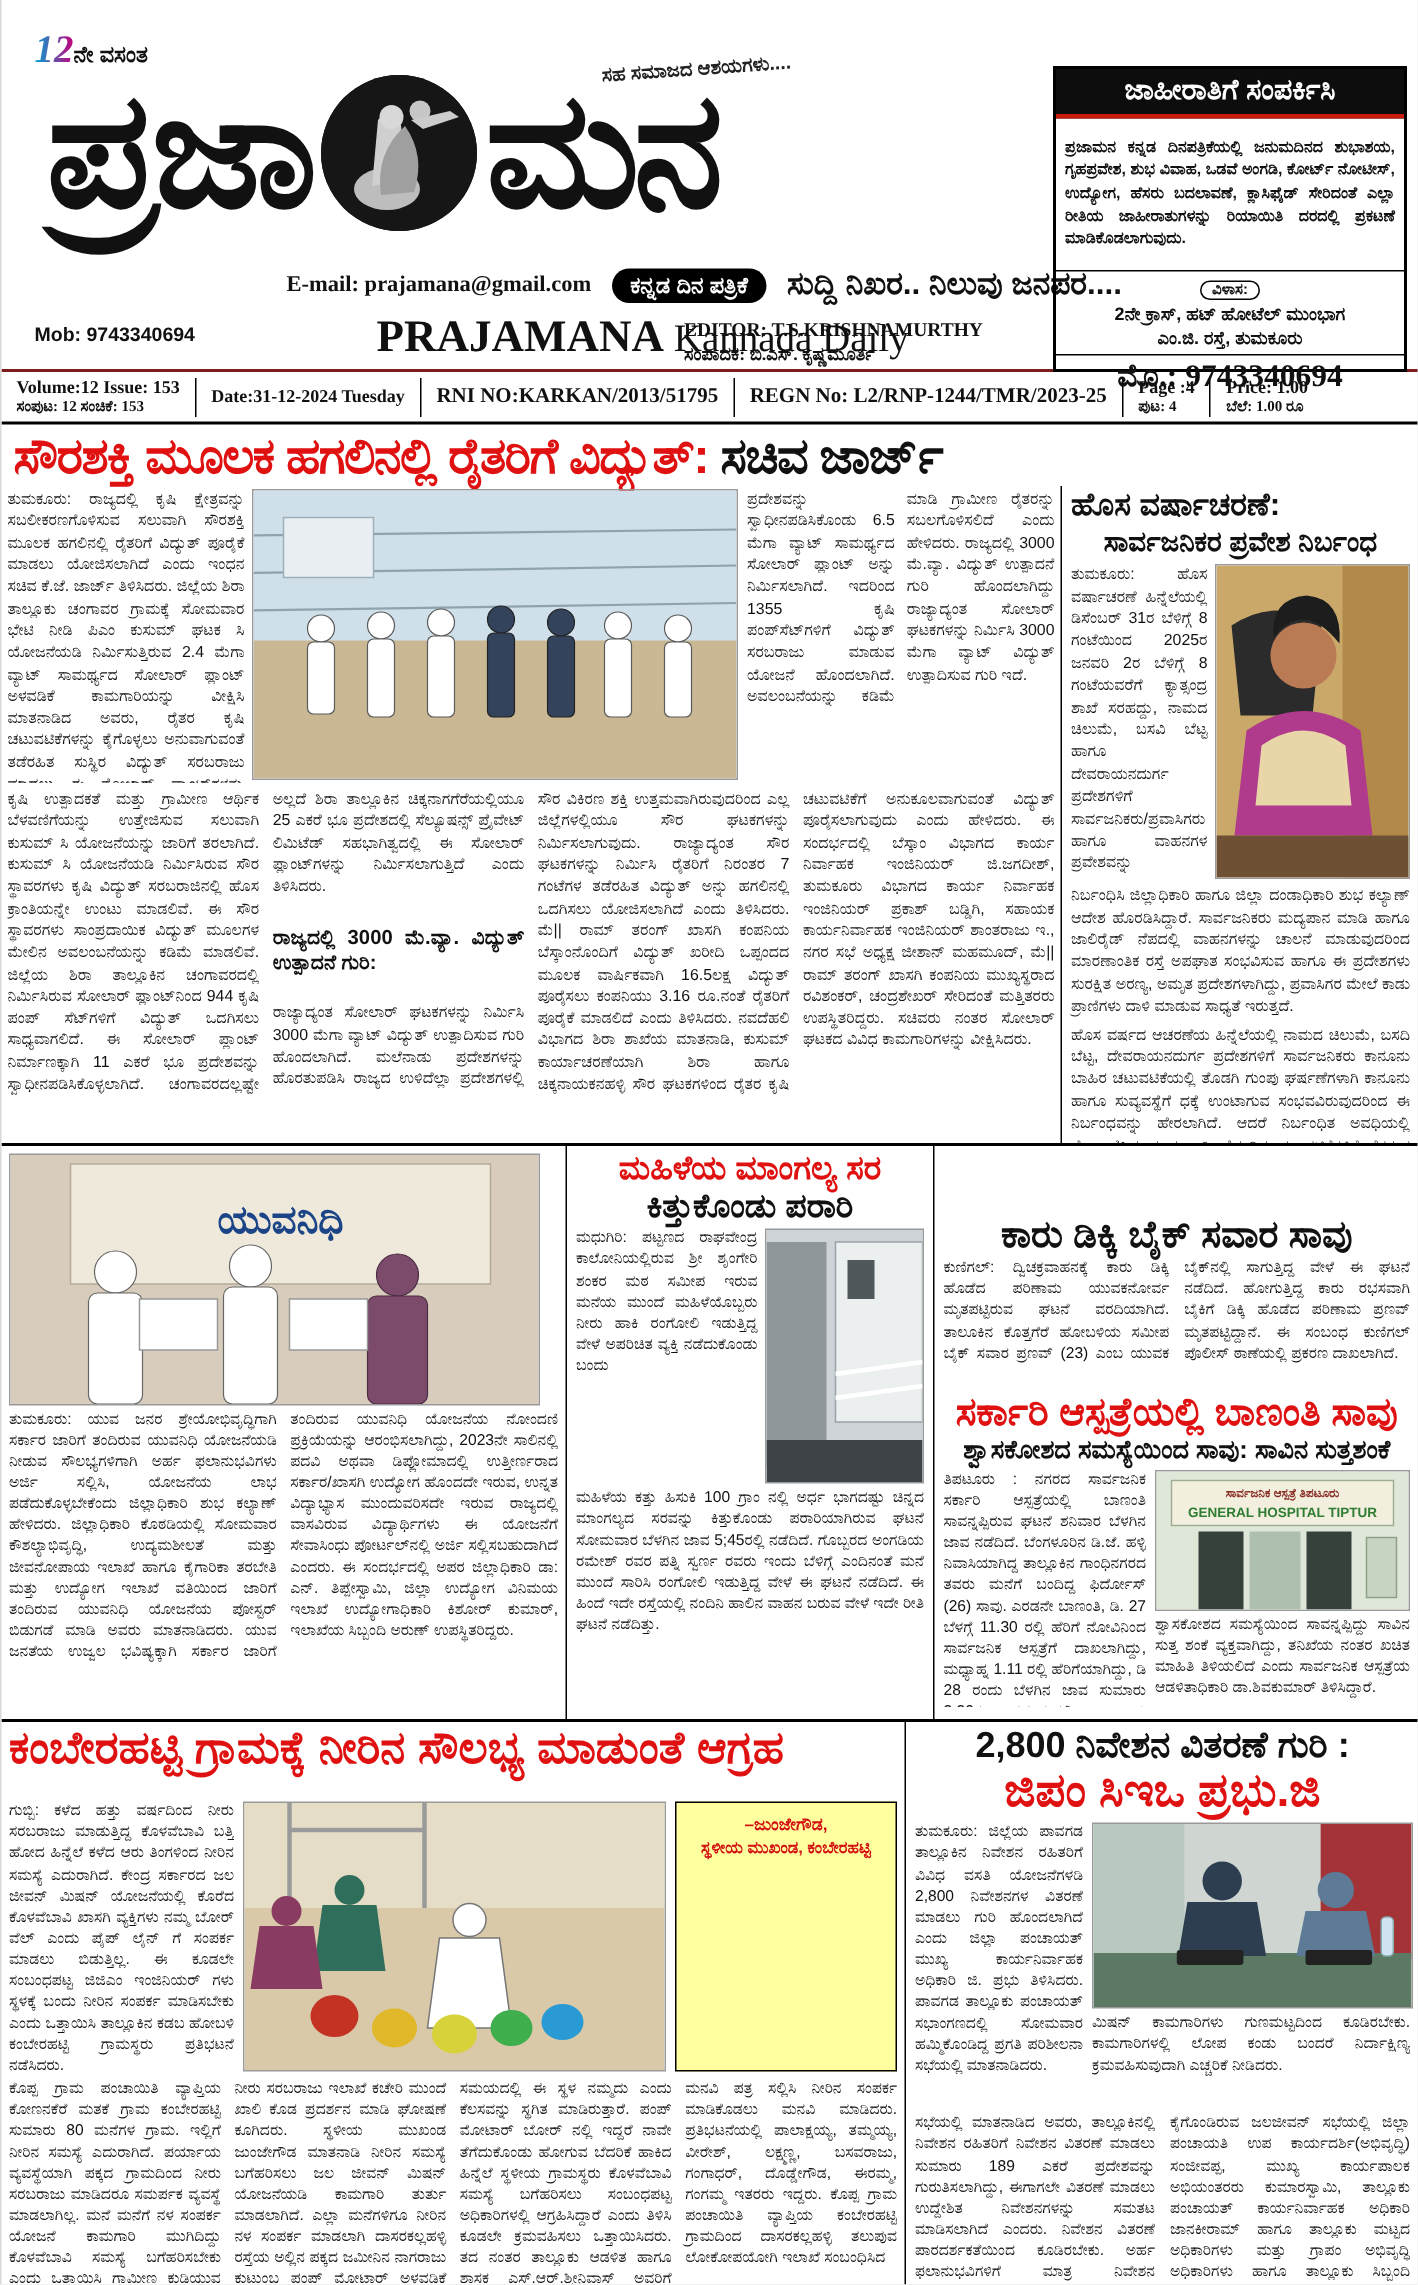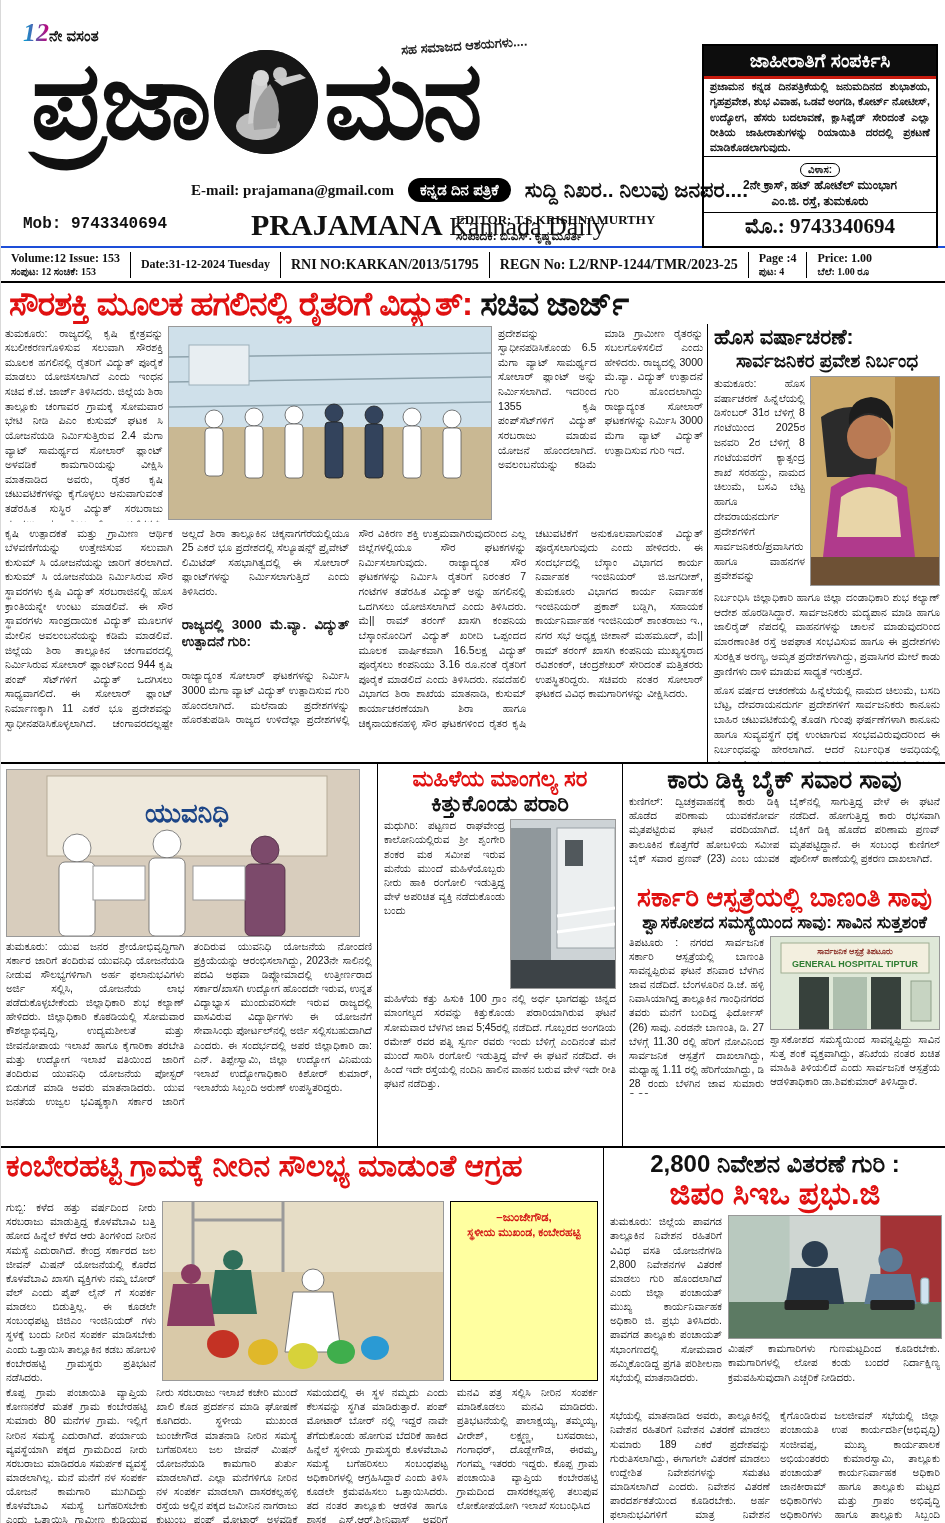--- a/index.html
+++ b/index.html
@@ -1,50 +1,50 @@
 <!DOCTYPE html>
 <html><head>
 <meta charset="utf-8">
 <style>
   html,body{margin:0;padding:0;background:#e8e8e8;}
   .page{position:relative;width:945px;height:1523px;margin:0 auto;background:#fff;
         font-family:"Liberation Sans",sans-serif;color:#111;overflow:hidden;
         border-left:1px solid #d9d9d9;border-right:1px solid #d9d9d9;}
   .kn{text-align:justify;}
   
-  .masthead{position:relative;height:246px;border-bottom:2px solid #1d4ed8;}
+  .masthead{position:relative;height:246px;border-bottom:2px solid #7f1d1d;}
   .anniv{position:absolute;left:22px;top:18px;font-size:15px;font-weight:bold;}
   .anniv .num{font-family:"Liberation Serif",serif;font-style:italic;font-size:26px;
         color:#c4007a;background:linear-gradient(90deg,#00a4d6,#c4007a);
         -webkit-background-clip:text;background-clip:text;-webkit-text-fill-color:transparent;}
   .logo-row{position:absolute;left:30px;top:48px;width:660px;display:flex;align-items:center;}
   .logo-txt{font-family:"Liberation Serif",serif;font-weight:900;font-size:108px;line-height:1;
         letter-spacing:-4px;}
   .emblem{width:104px;height:104px;border-radius:50%;background:#161616;margin:0 6px;
         position:relative;flex:none;}
   .emblem svg{position:absolute;left:0;top:0;}
   .arc-tag{position:absolute;left:400px;top:38px;font-size:13px;font-weight:bold;color:#222;
         transform:rotate(-4deg);}
   .mast-mid{position:absolute;left:190px;top:178px;display:flex;align-items:center;gap:14px;}
   .email{font-family:"Liberation Serif",serif;font-weight:bold;font-size:15px;}
   .badge{background:#000;color:#fff;font-weight:bold;font-size:15px;border-radius:12px;
         padding:3px 12px;}
   .slogan{font-weight:900;font-size:21px;}
-  .mob{position:absolute;left:22px;top:215px;font-family:Liberation Mono, monospace;
-        font-weight:bold;font-size:16px;}
+  .mob{position:absolute;left:22px;top:215px;font-family:Liberation Sans, sans-serif;
+        font-weight:bold;font-size:13px;}
   .pn-en{position:absolute;left:250px;top:208px;font-family:"Liberation Serif",serif;font-size:26px;}
   .pn-en b{font-size:30px;}
   .editor{position:absolute;left:455px;top:212px;font-family:"Liberation Serif",serif;
         font-weight:bold;font-size:13px;line-height:1.3;}
   .ed-kn{font-size:12px;font-weight:bold;}
   
   .adbox{position:absolute;right:8px;top:44px;width:232px;height:200px;border:2px solid #000;}
   .adbox-h{background:#0d0d0d;color:#fff;font-weight:900;font-size:19px;text-align:center;
         padding:4px 0;border-bottom:3px solid #c81b0e;}
-  .adbox-b{font-size:10.6px;font-weight:bold;padding:0 6px;line-height:1.45;}
+  .adbox-b{font-size:10.6px;font-weight:bold;padding:12px 6px;line-height:1.45;}
   .adbox-addr{border-top:1.5px solid #000;text-align:center;padding:2px 4px 3px;}
   .vilasa{display:inline-block;border:1px solid #000;border-radius:9px;font-size:10px;
         font-weight:bold;padding:0 7px;}
   .addr-l{font-size:12px;font-weight:bold;line-height:1.35;}
   .adbox-ph{border-top:1.5px solid #000;text-align:center;font-weight:900;font-size:21px;
         font-family:"Liberation Serif",serif;padding:1px 0;}
   
   .infobar{display:flex;align-items:center;height:33px;border-bottom:2px solid #000;
         font-family:"Liberation Serif",serif;font-weight:bold;}
   .cell{padding:0 10px;border-right:1.5px solid #000;height:26px;display:flex;
@@ -81,21 +81,21 @@
   .hlYN{font-weight:900;font-size:24px;line-height:1.1;white-space:nowrap;}
   .photoYN{width:352px;height:166px;border:1px solid #999;margin:3px 0;}
   .bodyYN{column-count:2;column-gap:9px;font-size:10.4px;line-height:1.36;height:172px;overflow:hidden;}
   .storyMG{width:232px;flex:none;border-left:1.5px solid #000;padding:2px 6px;}
   .hlMG{font-weight:900;font-size:22px;text-align:center;line-height:1.15;}
   .mgrow{display:flex;gap:5px;margin-top:3px;}
   .mgtxt{flex:1;font-size:10.4px;line-height:1.36;}
   .photoMG{width:104px;height:168px;flex:none;border:1px solid #999;}
   .mgbody{font-size:10.4px;line-height:1.36;height:128px;overflow:hidden;margin-top:3px;}
   .storyBK{flex:1;border-left:1.5px solid #000;padding:2px 6px;}
-  .hlBK{font-weight:900;font-size:25px;text-align:center;line-height:1.1;white-space:nowrap;}
+  .hlBK{font-weight:900;font-size:25px;text-align:center;line-height:1.1;white-space:nowrap;margin-top:44px;}
   .bodyBK{column-count:2;column-gap:10px;font-size:10.4px;line-height:1.36;height:84px;
         overflow:hidden;margin-top:2px;}
   .hlHP{font-weight:900;font-size:26px;text-align:center;line-height:1.1;margin-top:4px;white-space:nowrap;}
   .shHP{font-weight:900;font-size:17px;text-align:center;margin:1px 0 3px;}
   .hprow{display:flex;gap:6px;}
   .hptxt{flex:1;font-size:10.4px;line-height:1.36;height:158px;overflow:hidden;}
   .hpright{width:170px;flex:none;}
   .photoHP{width:168px;height:92px;border:1px solid #999;}
   .hpcap{font-size:10.4px;line-height:1.36;margin-top:3px;height:60px;overflow:hidden;}
   

